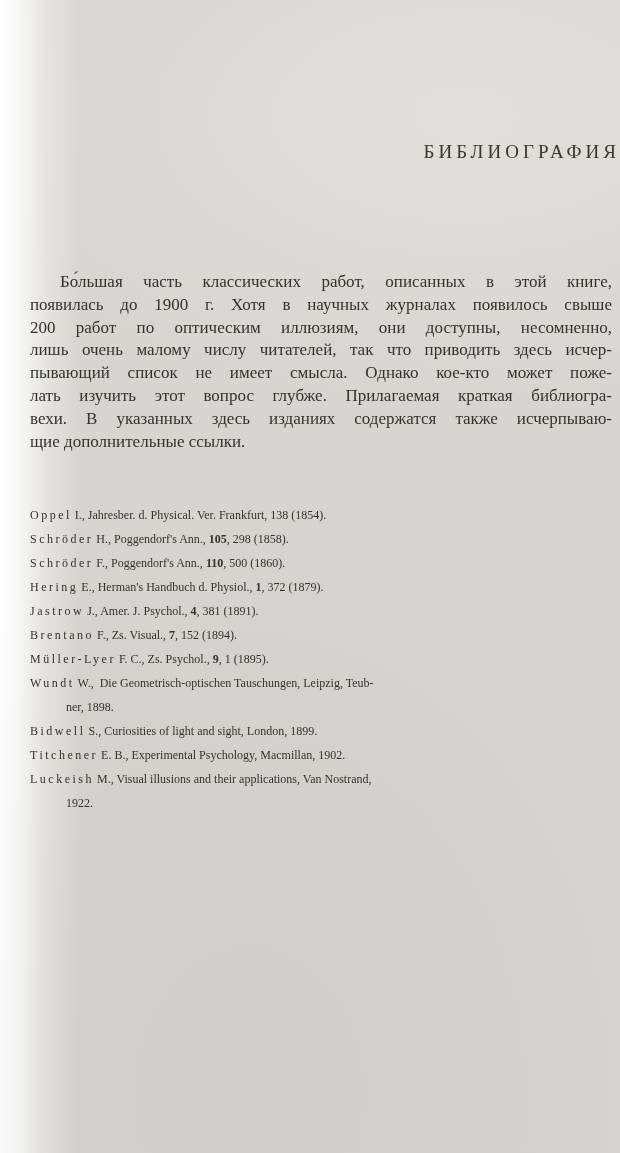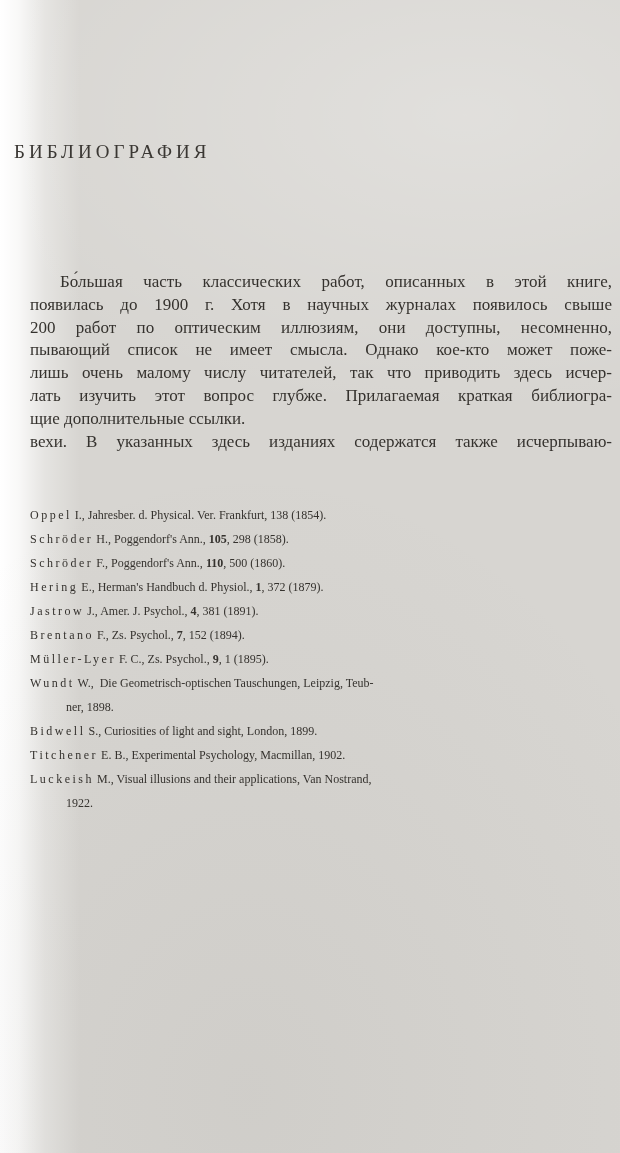--- a/index.html
+++ b/index.html
@@ -26,21 +26,21 @@
   }
   .page-content {
     position: absolute;
     inset: 0;
   }
   .doc-title {
     position: absolute;
     top: 141px;
     left: 0;
     width: 100%;
-    text-align: left;
+    text-align: right;
     font-size: 19px;
     letter-spacing: 4px;
     color: #3a3733;
     padding-left: 14px; 
     white-space: nowrap;
   }
   .intro {
     position: absolute;
     top: 271px;
     left: 30px;
@@ -76,34 +76,34 @@
 
 <div class="page-surface"></div>
 
 <div class="page-content">
   <div class="doc-title">БИБЛИОГРАФИЯ</div>
 
   <div class="intro">
       <div class="para-line first">Бо́льшая часть классических работ, описанных в этой книге,</div>
       <div class="para-line">появилась до 1900 г. Хотя в научных журналах появилось свыше</div>
       <div class="para-line">200 работ по оптическим иллюзиям, они доступны, несомненно,</div>
+      <div class="para-line">лишь очень малому числу читателей, так что приводить здесь исчер-</div>
       <div class="para-line">пывающий список не имеет смысла. Однако кое-кто может поже-</div>
-      <div class="para-line">лишь очень малому числу читателей, так что приводить здесь исчер-</div>
       <div class="para-line">лать изучить этот вопрос глубже. Прилагаемая краткая библиогра-</div>
+      <div class="para-line">вехи. В указанных здесь изданиях содержатся также исчерпываю-</div>
       <div class="para-line last">щие дополнительные ссылки.</div>
-      <div class="para-line">вехи. В указанных здесь изданиях содержатся также исчерпываю-</div>
     </div>
 
   <div class="bib-list">
       <div class="entry"><span class="author">Oppel</span><span class="etext"> I., Jahresber. d. Physical. Ver. Frankfurt, 138 (1854).</span></div>
       <div class="entry"><span class="author">Schröder</span><span class="etext"> H., Poggendorf's Ann., </span><span class="vol">105</span><span class="etext">, 298 (1858).</span></div>
       <div class="entry"><span class="author">Schröder</span><span class="etext"> F., Poggendorf's Ann., </span><span class="vol">110</span><span class="etext">, 500 (1860).</span></div>
       <div class="entry"><span class="author">Hering</span><span class="etext"> E., Herman's Handbuch d. Physiol., </span><span class="vol">1</span><span class="etext">, 372 (1879).</span></div>
       <div class="entry"><span class="author">Jastrow</span><span class="etext"> J., Amer. J. Psychol., </span><span class="vol">4</span><span class="etext">, 381 (1891).</span></div>
-      <div class="entry"><span class="author">Brentano</span><span class="etext"> F., Zs. Psychol., </span><span class="vol">7</span><span class="etext">, 152 (1894).</span></div>
+      <div class="entry"><span class="author">Brentano</span><span class="etext"> F., Zs. Visual., </span><span class="vol">7</span><span class="etext">, 152 (1894).</span></div>
       <div class="entry"><span class="author">Müller-Lyer</span><span class="etext"> F. C., Zs. Psychol., </span><span class="vol">9</span><span class="etext">, 1 (1895).</span></div>
       <div class="entry"><span class="author">Wundt</span><span class="etext"> W.,  Die Geometrisch-optischen Tauschungen, Leipzig, Teub-
 ner, 1898.</span></div>
       <div class="entry"><span class="author">Bidwell</span><span class="etext"> S., Curiosities of light and sight, London, 1899.</span></div>
       <div class="entry"><span class="author">Titchener</span><span class="etext"> E. B., Experimental Psychology, Macmillan, 1902.</span></div>
       <div class="entry"><span class="author">Luckeish</span><span class="etext"> M., Visual illusions and their applications, Van Nostrand,
 1922.</span></div>
     </div>
 </div>
 

